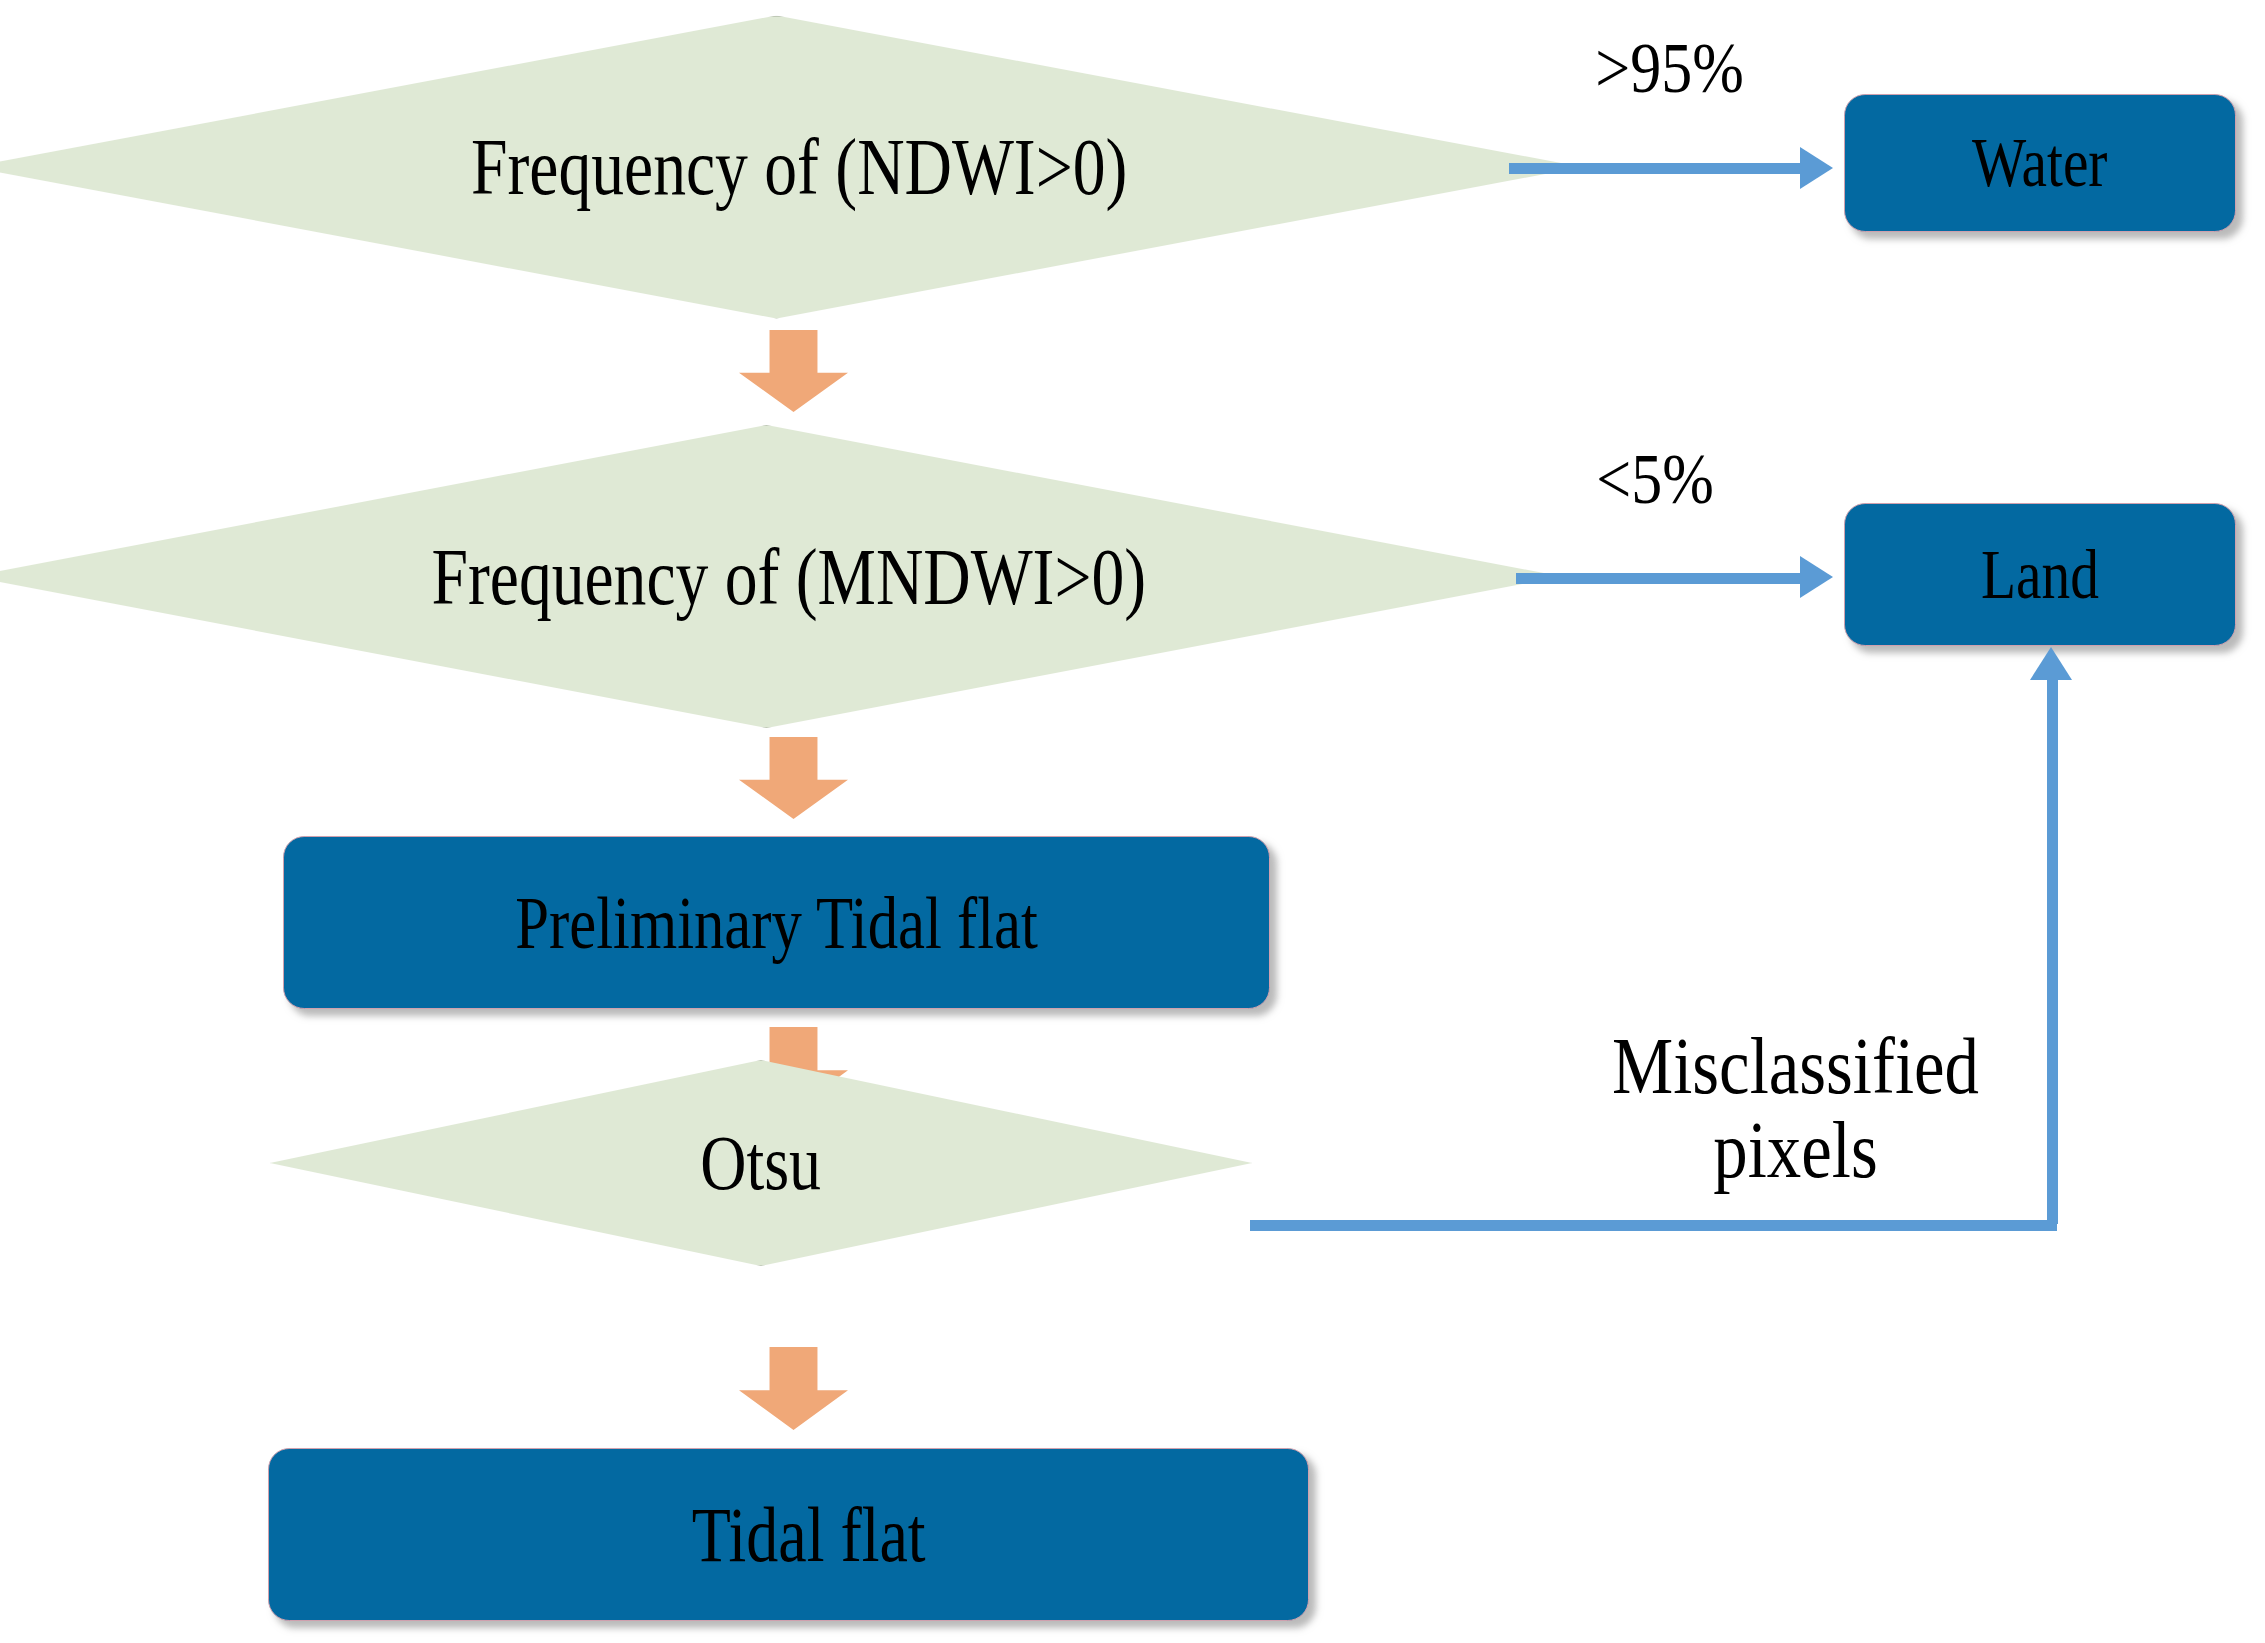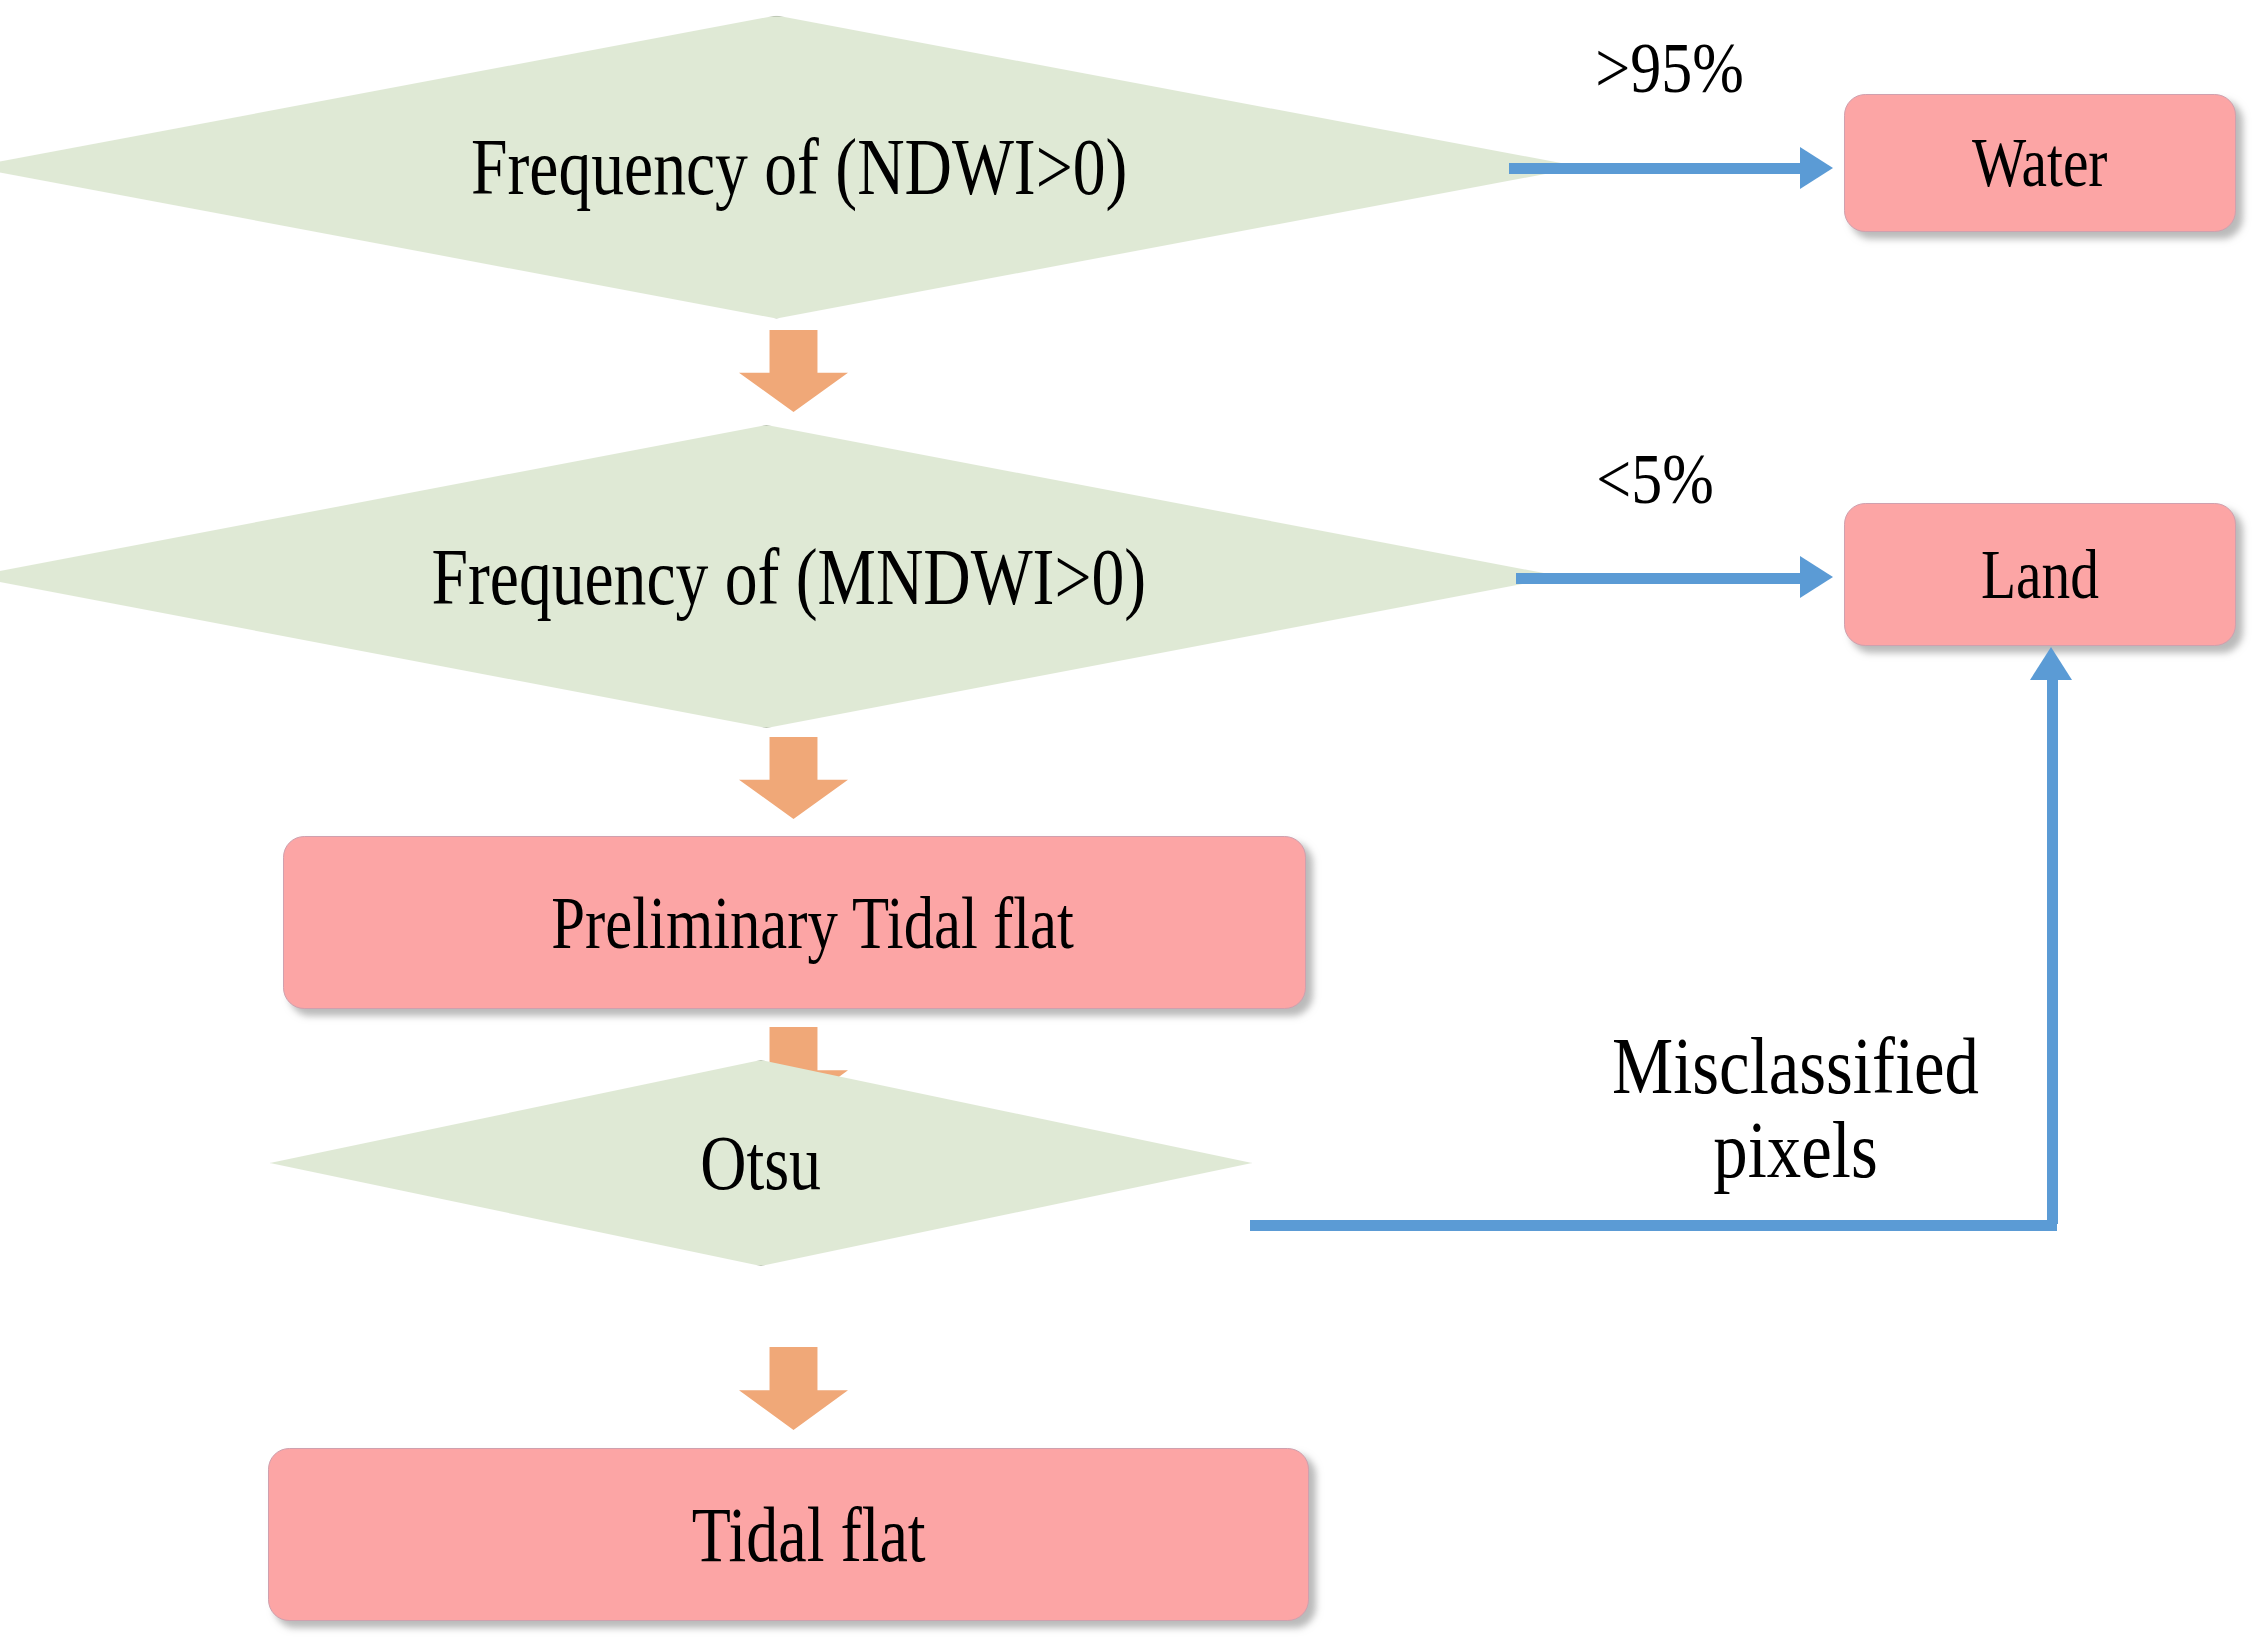--- a/index.html
+++ b/index.html
@@ -42,21 +42,21 @@
     filter: drop-shadow(4.9px 4.9px 4.9px rgba(120,120,120,0.55));
   }
   .diamond .node-label {
     position: relative;
     z-index: 2;
   }
 
   
   .box {
     position: absolute;
-    background: #fca5a5;
+    background: #0369a1;
     border: 1px solid #CFA0AE;
     border-radius: 21.3px;
     box-shadow: 6.8px 6.8px 7.8px rgba(130,130,130,0.55);
     display: flex;
     align-items: center;
     justify-content: center;
   }
 
   
   .block-arrow {
@@ -133,21 +133,21 @@
   <div class="conn-h" style="left:1516px; top:573px; width:289px;"></div>
   <div class="arrow-head-right" style="left:1800px; top:556px;"></div>
   <div class="edge-label" style="left:1553px; top:442px; width:204px; font-size:72px;">&lt;5%</div>
 
   <div class="box" style="left:1844px; top:503px; width:390px; height:141px;justify-content:center;">
     <div class="node-label" style="font-size:70px;">Land</div>
   </div>
 
   <div class="block-arrow" style="left:739px; top:737px; width:109px; height:82px;"></div>
 
-  <div class="box" style="left:283px; top:836px; width:985px; height:171px;padding-left:36px;">
+  <div class="box" style="left:283px; top:836px; width:985px; height:171px;">
     <div class="node-label" style="font-size:74px;">Preliminary Tidal flat</div>
   </div>
 
   <div class="block-arrow" style="left:739px; top:1027px; width:109px; height:83px;"></div>
 
   <div class="diamond" style="left:270px; top:1060px; width:982px; height:206px;">
     <div class="shape"></div>
     <div class="node-label" style="font-size:78px;">Otsu</div>
   </div>
 

